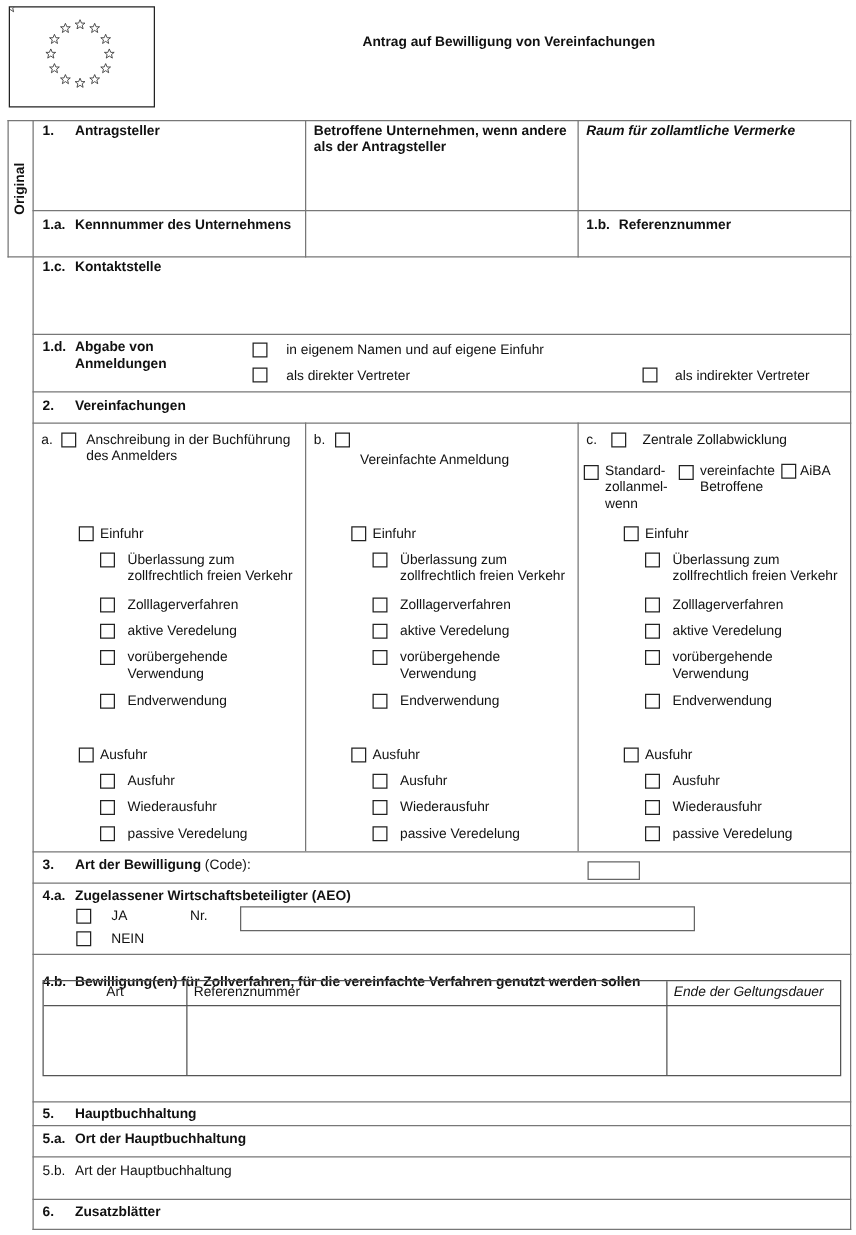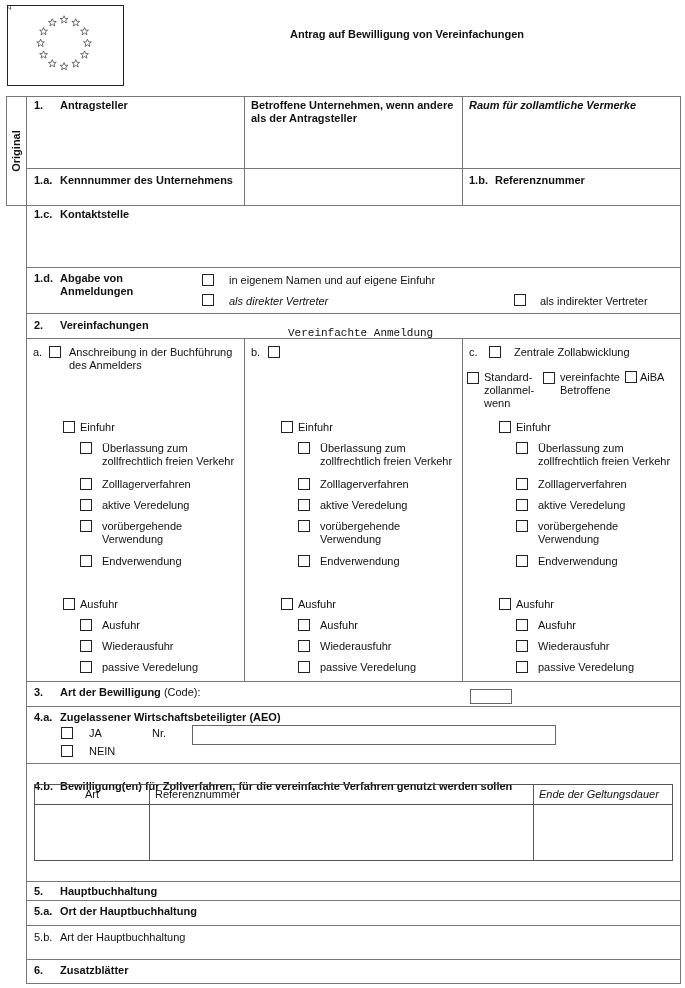--- a/index.html
+++ b/index.html
@@ -75,40 +75,40 @@
 <div class="lbl b" style="left:469px;top:174px;"><span class="num">1.b.</span><span>Referenznummer</span></div>
 
 <div class="lbl b" style="left:34px;top:208px;"><span class="num">1.c.</span><span>Kontaktstelle</span></div>
 <div class="abs" style="left:27px;top:222px;width:652px;height:44px;"></div>
 <div class="line-h" style="left:26px;top:267px;width:655px;"></div>
 
 <div class="lbl b" style="left:34px;top:272px;"><span class="num">1.d.</span><span>Abgabe von</span><br><span class="num"></span><span>Anmeldungen</span></div>
 <div class="cb" style="left:202px;top:274px;"></div>
 <div class="lbl" style="left:229px;top:274px;">in eigenem Namen und auf eigene Einfuhr</div>
 <div class="cb" style="left:202px;top:294px;"></div>
-<div class="lbl" style="left:229px;top:295px;font-style:italic;">als direkter Vertreter</div>
+<div class="lbl" style="left:229px;top:295px;">als direkter Vertreter</div>
 <div class="cb" style="left:514px;top:294px;"></div>
 <div class="lbl" style="left:540px;top:295px;">als indirekter Vertreter</div>
 <div class="line-h" style="left:26px;top:313px;width:655px;"></div>
 
 <div class="lbl b" style="left:34px;top:319px;"><span class="num">2.</span><span>Vereinfachungen</span></div>
 <div class="line-h" style="left:26px;top:338px;width:655px;"></div>
 <div class="line-v" style="left:244px;top:338px;height:343px;"></div>
 <div class="line-v" style="left:462px;top:338px;height:343px;"></div>
 
 <div class="lbl" style="left:33px;top:346px;">a.</div>
 <div class="cb" style="left:49px;top:346px;"></div>
 <div class="lbl" style="left:69px;top:346px;">
     <div>Anschreibung in der Buchführung</div>
     <div>des Anmelders</div>
   </div>
 
 <div class="lbl" style="left:251px;top:346px;">b.</div>
 <div class="cb" style="left:268px;top:346px;"></div>
-<div class="lbl" style="left:288px;top:327px;font-family:Liberation Mono, monospace;">Vereinfachte Anmeldung</div>
+<div class="lbl" style="left:288px;top:362px;">Vereinfachte Anmeldung</div>
 
 <div class="lbl" style="left:469px;top:346px;">c.</div>
 <div class="cb" style="left:489px;top:346px;"></div>
 <div class="lbl" style="left:514px;top:346px;">Zentrale Zollabwicklung</div>
 <div class="cb" style="left:467px;top:372px;"></div>
 <div class="lbl" style="left:484px;top:371px;">
     <div>Standard-</div>
     <div>zollanmel-</div>
     <div>wenn</div>
   </div>

